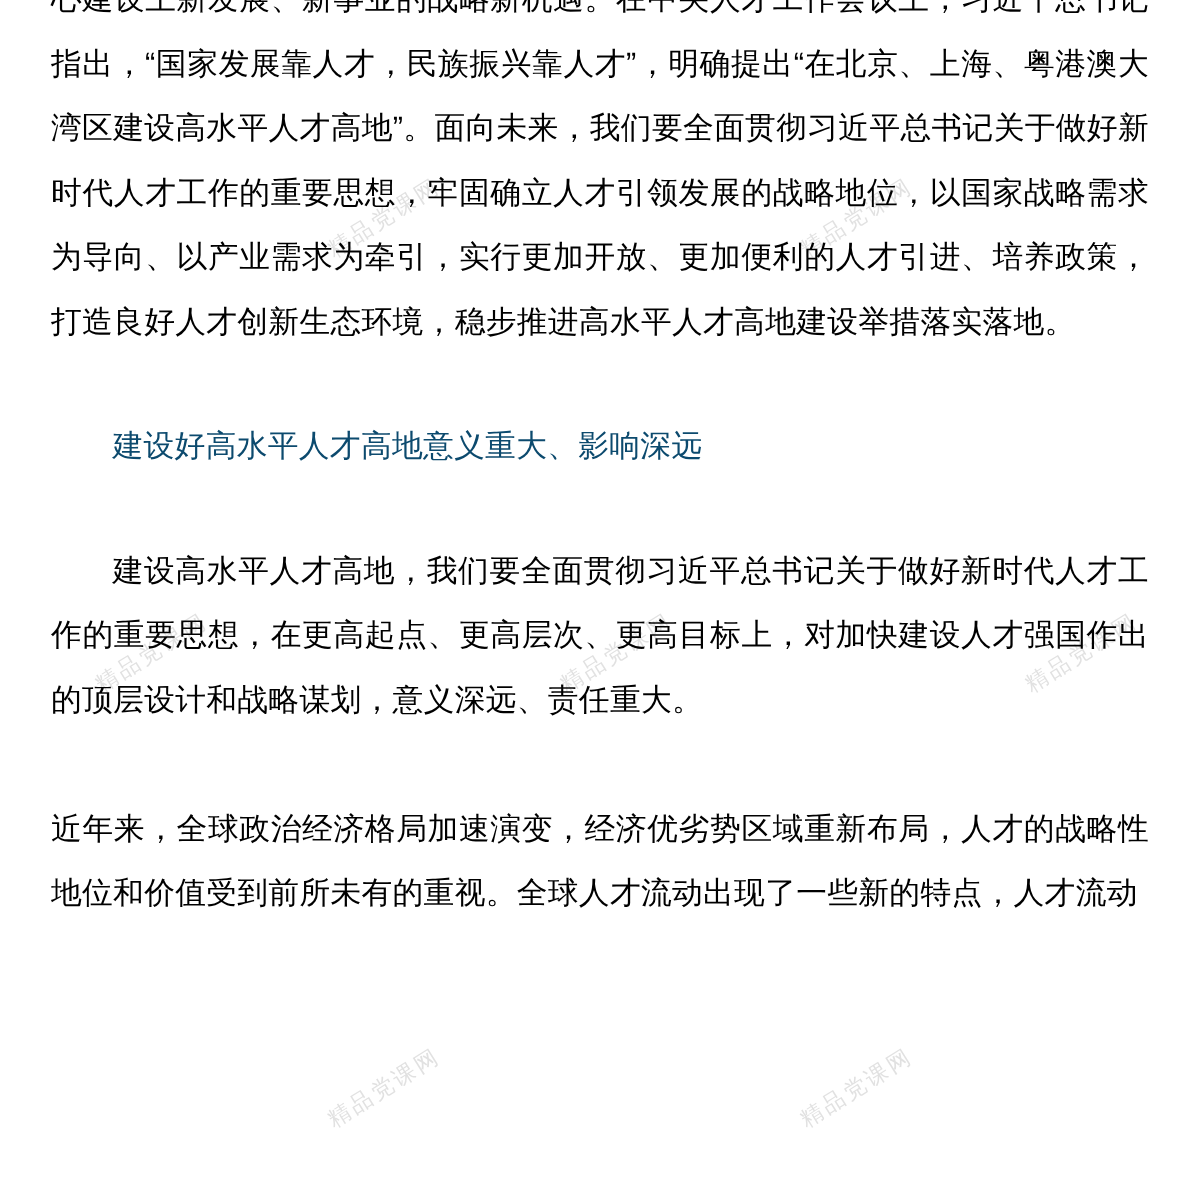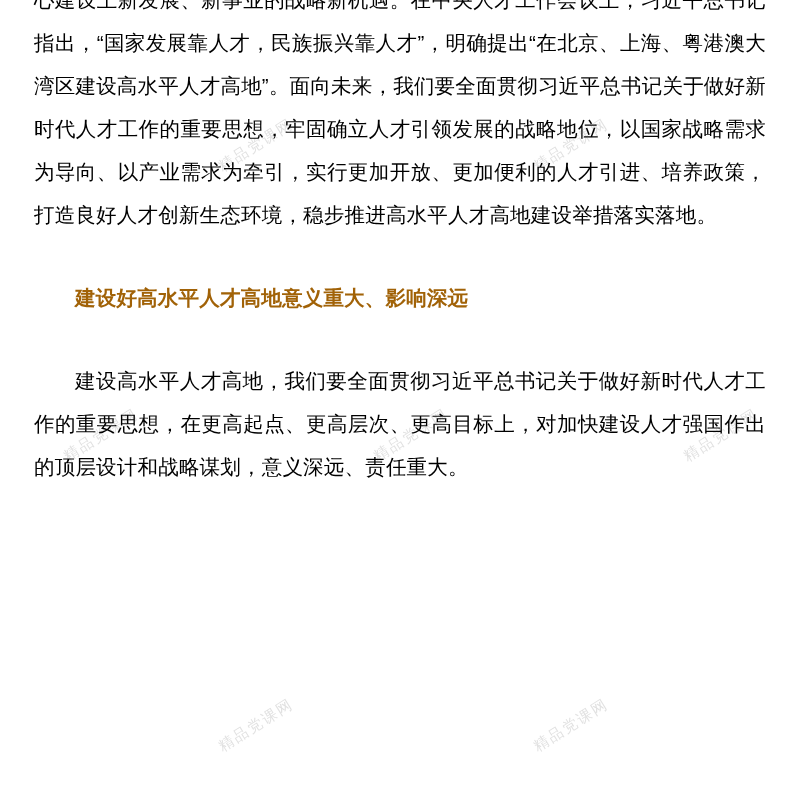--- a/index.html
+++ b/index.html
@@ -39,22 +39,22 @@
   p.clipped-top {
     margin-top: -22px;
   }
   p.indent {
     text-indent: 2em;
   }
   p.heading {
     margin: 0;
     font-size: 20.5px;
     line-height: 43px;
-    font-weight: bold;
-    color: #a16207;
+    font-weight: normal;
+    color: #0c4a6e;
     text-indent: 2em;
     letter-spacing: 0.2px;
   }
   .gap-lg { height: 43px; }
   .gap-md { height: 40px; }
 
   
   #watermarks {
     position: absolute;
     left: 0; top: 0;
@@ -98,15 +98,16 @@
 
     <p class="heading">建设好高水平人才高地意义重大、影响深远</p>
 
     <div class="gap-md"></div>
 
     <p class="para indent">建设高水平人才高地，我们要全面贯彻习近平总书记关于做好新时代人才工作的重要思想，在更高起点、更高层次、更高目标上，对加快建设人才强国作出的顶层设计和战略谋划，意义深远、责任重大。</p>
 
     <div class="gap-lg"></div>
 
 
+    <p class="para">近年来，全球政治经济格局加速演变，经济优劣势区域重新布局，人才的战略性地位和价值受到前所未有的重视。全球人才流动出现了一些新的特点，人才流动</p>
 
   </div>
 </div>
 
 </body></html>

